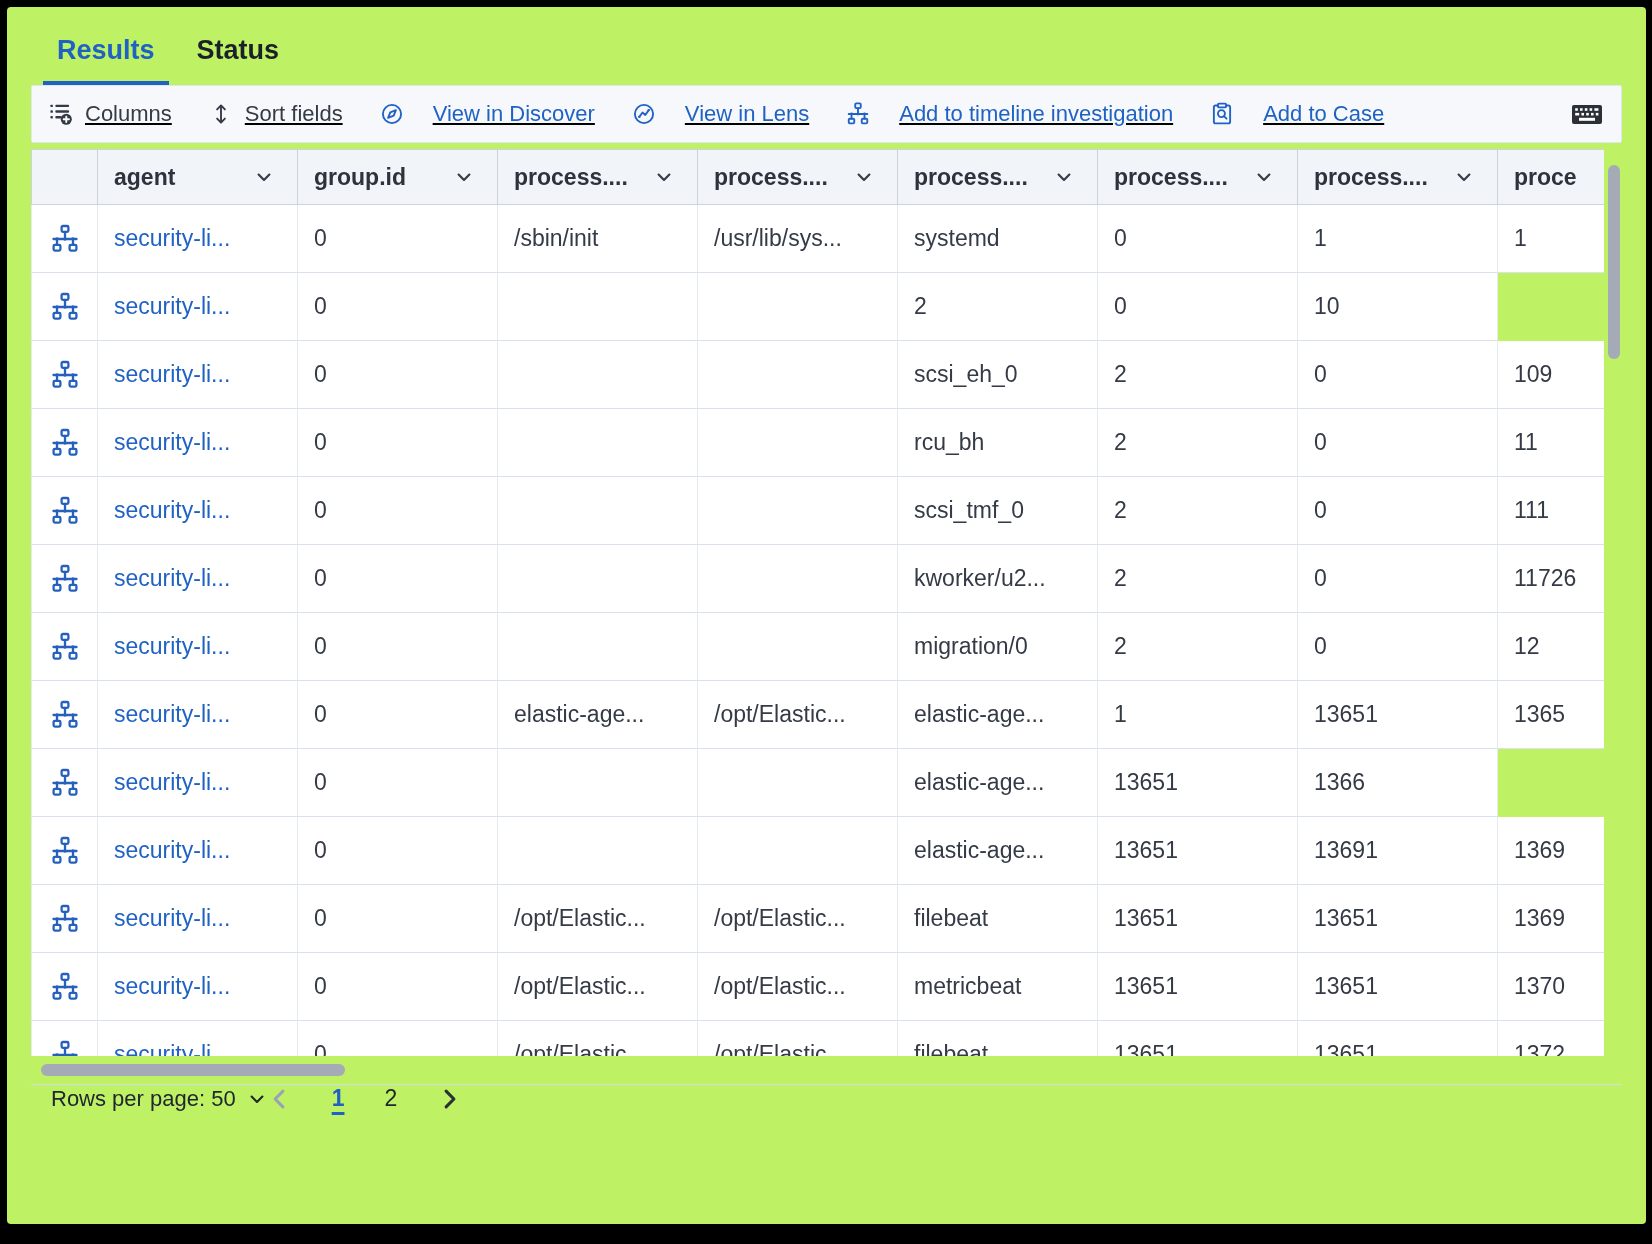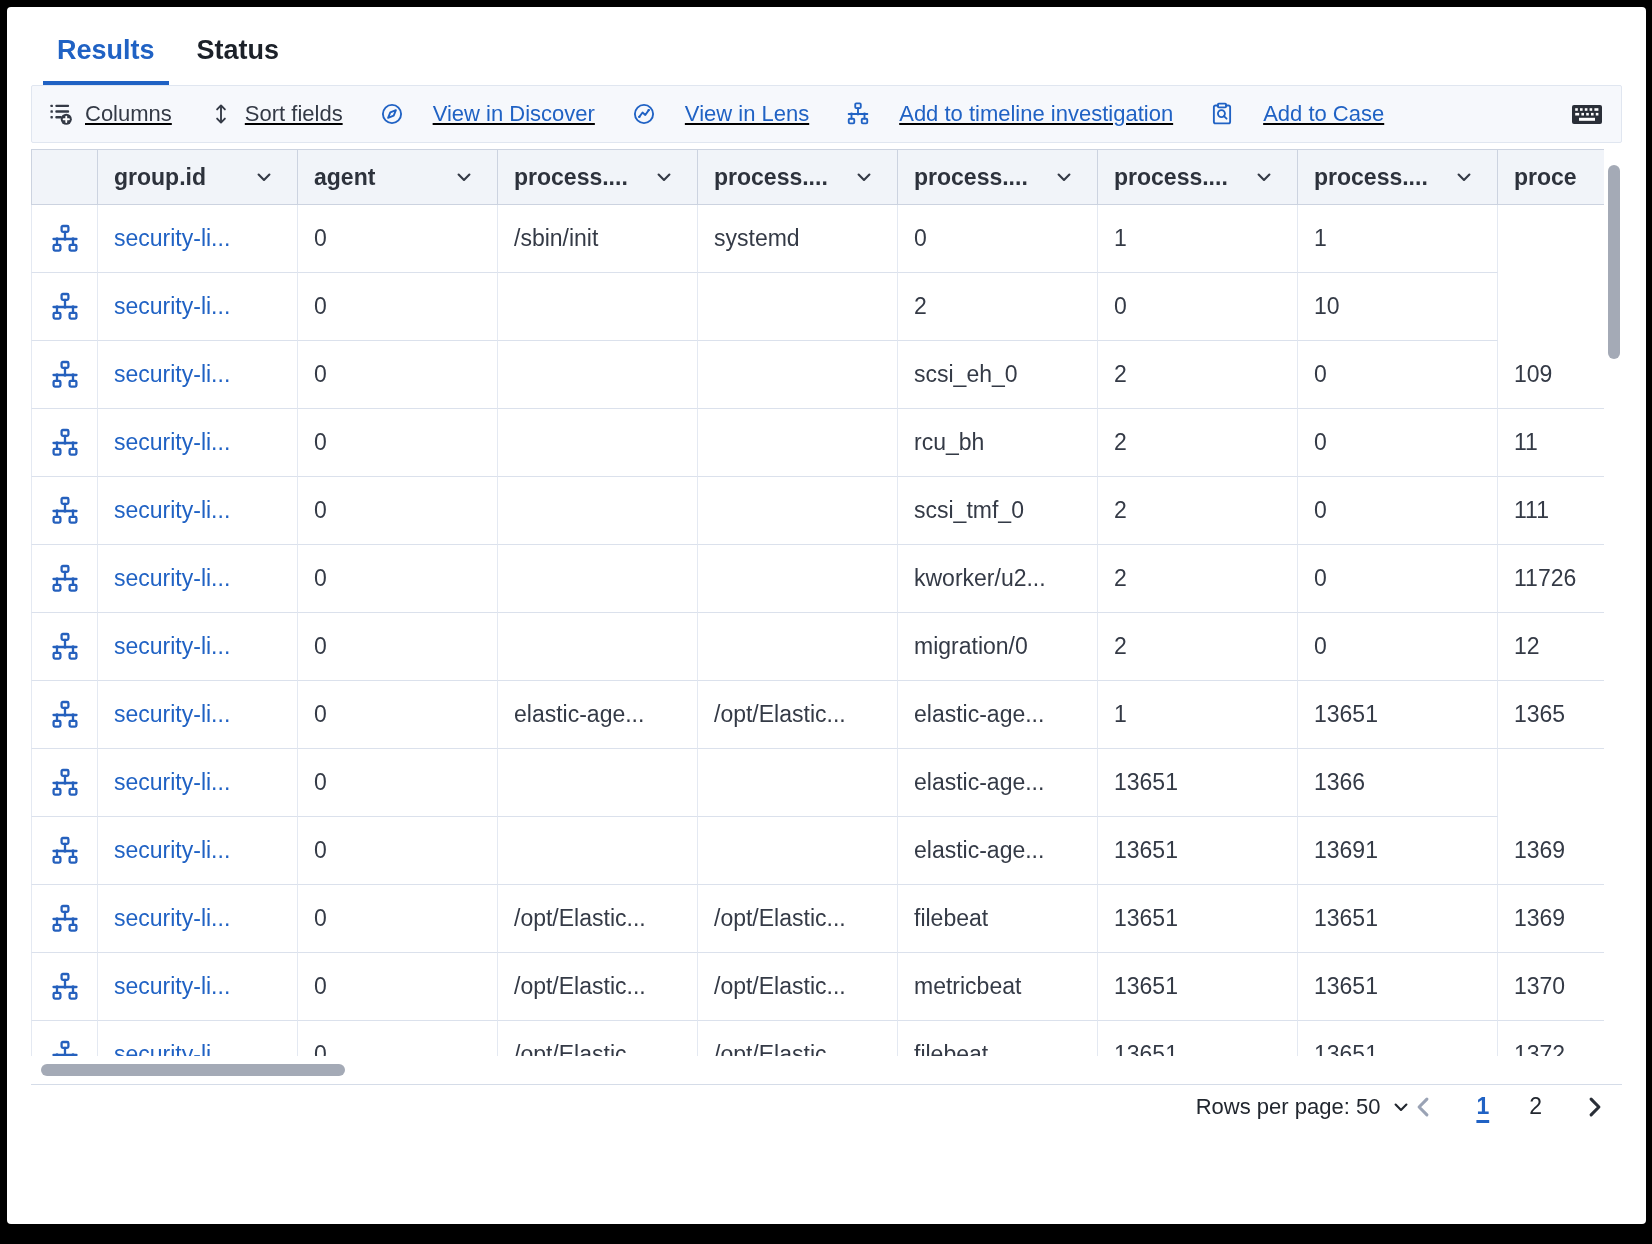--- a/index.html
+++ b/index.html
@@ -5,21 +5,21 @@
   html,body{margin:0;padding:0;}
   body{
     width:1652px;height:1244px;
     background:#000;
     font-family:"Liberation Sans", sans-serif;
     overflow:hidden;
     position:relative;
   }
   .panel{
     position:absolute;left:7px;top:7px;width:1639px;height:1217px;
-    background:#ffffff;border-radius:4px;
+    background:#bef264;border-radius:4px;
     box-sizing:border-box;
     padding:18px 24px 0 24px;
   }
   
   .tabs{display:flex;align-items:flex-end;padding-left:12px;}
   .tab{
     font-size:27px;font-weight:700;color:#1c2129;
     padding:10px 14px 15px 14px;margin-right:14px;
     border-bottom:4px solid transparent;cursor:pointer;background:none;border-top:none;border-left:none;border-right:none;
     font-family:"Liberation Sans", sans-serif;
@@ -73,21 +73,21 @@
   .bcell.link{color:var(--accent_blue);cursor:pointer;}
   .analyze-btn{background:none;border:none;cursor:pointer;color:#2560bd;display:inline-flex;padding:4px;}
   .analyze-btn svg{width:32px;height:32px;}
   
   .vscroll{position:absolute;top:2px;right:2px;width:12px;height:903px;}
   .vthumb{position:absolute;top:14px;left:0;width:12px;height:194px;border-radius:7px;background:var(--scrollbar);}
   .hscroll-strip{height:28px;width:1573px;position:relative;}
   .hthumb{position:absolute;top:8px;left:10px;width:304px;height:12px;border-radius:7px;background:var(--scrollbar);}
   .grid-bottom-line{width:1591px;height:0;border-bottom:1px solid #d5dce8;}
   
-  .footer{margin-top:8px;display:flex;align-items:center;justify-content:flex-end;padding:0 14px 0 20px;}
+  .footer{margin-top:0;display:flex;align-items:center;justify-content:flex-start;padding:0 14px 0 20px;}
   .rpp-btn{
     display:inline-flex;align-items:center;gap:12px;
     background:none;border:none;cursor:pointer;padding:0;
     font-size:22px;color:#22272f;font-family:"Liberation Sans", sans-serif;
   }
   .rpp-btn .chev{display:inline-flex;color:#22272f;}
   .rpp-btn .chev svg{width:18px;height:18px;}
   .pagination{display:flex;align-items:center;gap:40px;}
   .page-btn{
     background:none;border:none;cursor:pointer;padding:0;
@@ -209,36 +209,36 @@
         </span>
       </button>
   </div>
 
   <div class="grid">
     <div class="grid-clip">
       <div class="grid-inner">
         <div class="g-row" id="gridHeader">
             <div class="hcell"></div>
             <div class="hcell">
+              <span>agent</span>
+              <span class="chev">
+                <svg viewBox="0 0 16 16" fill="none" stroke="currentColor" stroke-width="1.9" stroke-linecap="round" stroke-linejoin="round">
+                  <path d="M3.2 5.8 L8 10.6 L12.8 5.8"></path>
+                </svg>
+              </span>
+            </div>
+            <div class="hcell">
               <span>group.id</span>
               <span class="chev">
                 <svg viewBox="0 0 16 16" fill="none" stroke="currentColor" stroke-width="1.9" stroke-linecap="round" stroke-linejoin="round">
                   <path d="M3.2 5.8 L8 10.6 L12.8 5.8"></path>
                 </svg>
               </span>
             </div>
             <div class="hcell">
-              <span>agent</span>
-              <span class="chev">
-                <svg viewBox="0 0 16 16" fill="none" stroke="currentColor" stroke-width="1.9" stroke-linecap="round" stroke-linejoin="round">
-                  <path d="M3.2 5.8 L8 10.6 L12.8 5.8"></path>
-                </svg>
-              </span>
-            </div>
-            <div class="hcell">
               <span>process....</span>
               <span class="chev">
                 <svg viewBox="0 0 16 16" fill="none" stroke="currentColor" stroke-width="1.9" stroke-linecap="round" stroke-linejoin="round">
                   <path d="M3.2 5.8 L8 10.6 L12.8 5.8"></path>
                 </svg>
               </span>
             </div>
             <div class="hcell">
               <span>process....</span>
               <span class="chev">
@@ -291,20 +291,21 @@
                       <path d="M24 17.7 V21.6"></path>
      <rect x="4.6" y="21.8" width="6.8" height="5.8" rx="1.3"></rect>
      <rect x="20.6" y="21.8" width="6.8" height="5.8" rx="1.3"></rect>
                     </svg>
                   </span>
                 </button>
               </div>
               <div class="bcell link">security-li...</div>
               <div class="bcell">0</div>
               <div class="bcell">/sbin/init</div>
+              <div class="bcell">/usr/lib/sys...</div>
               <div class="bcell">systemd</div>
               <div class="bcell">0</div>
               <div class="bcell">1</div>
               <div class="bcell">1</div>
             </div>
             <div class="g-row">
               <div class="bcell">
                 <button class="analyze-btn">
                   <span style="display:inline-flex">
                     <svg viewBox="0 0 32 32" fill="none" stroke="currentColor" stroke-width="2.3" stroke-linecap="round" stroke-linejoin="round">

